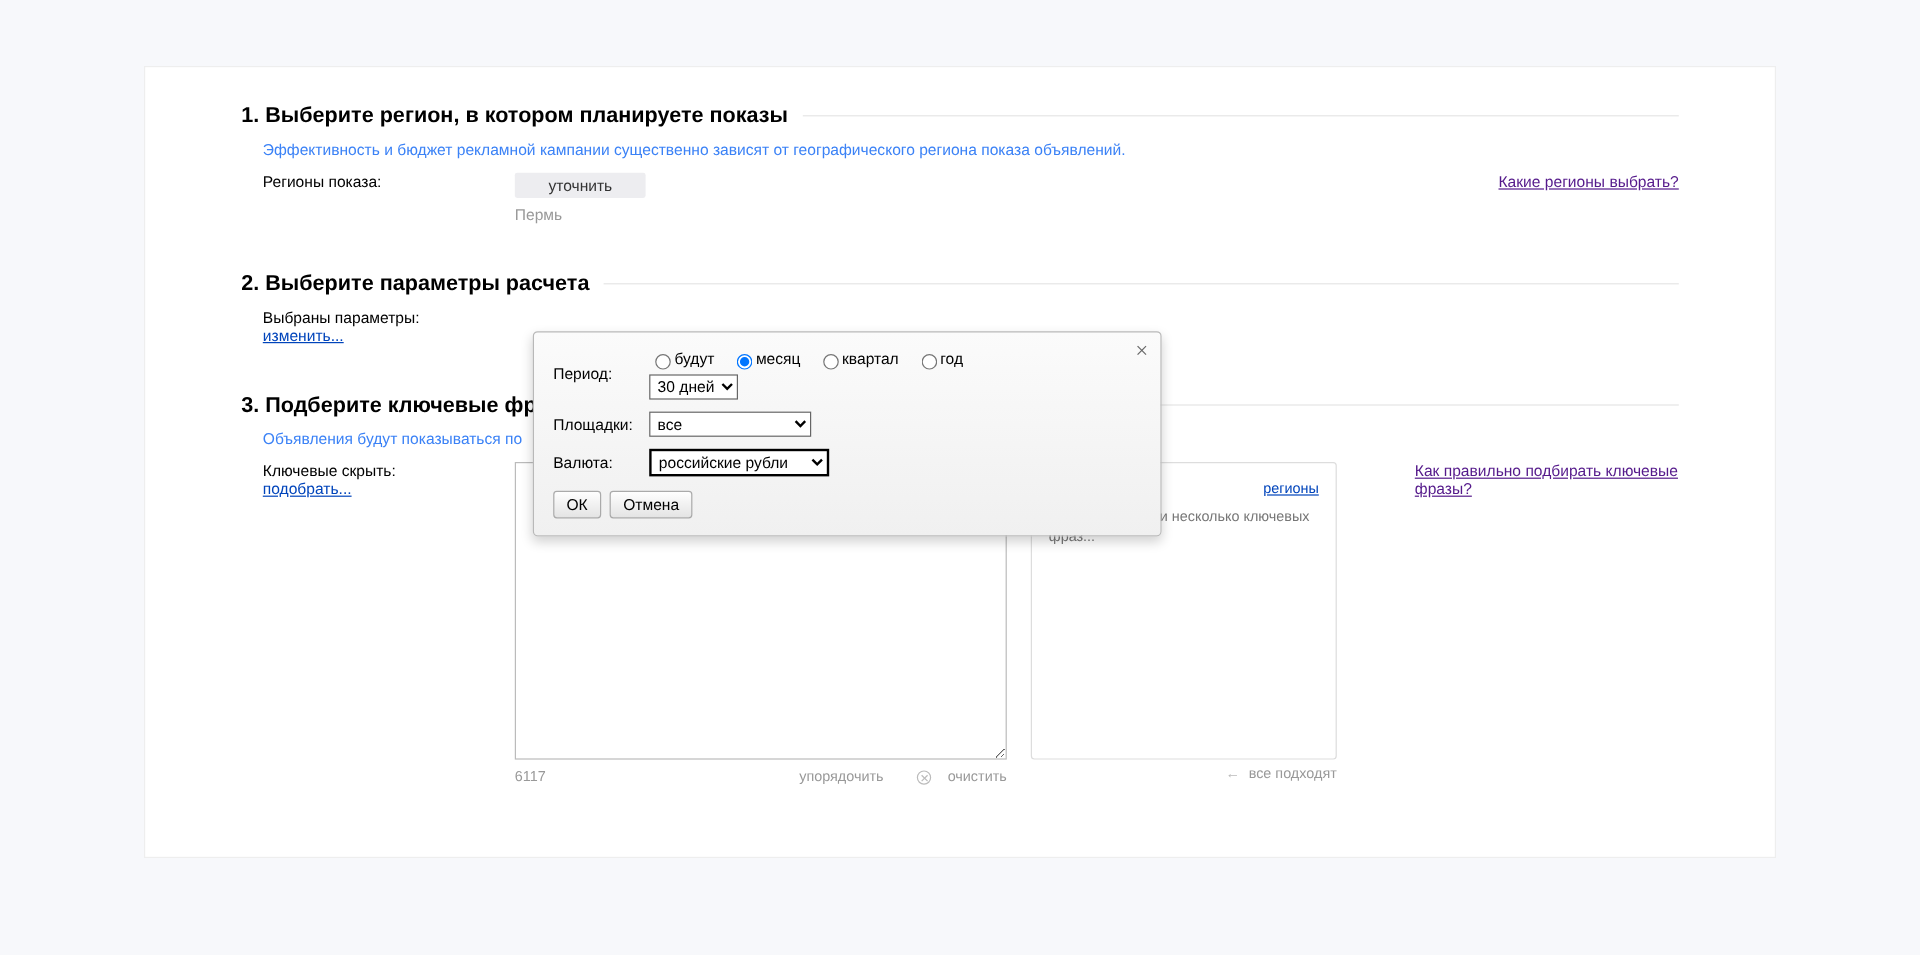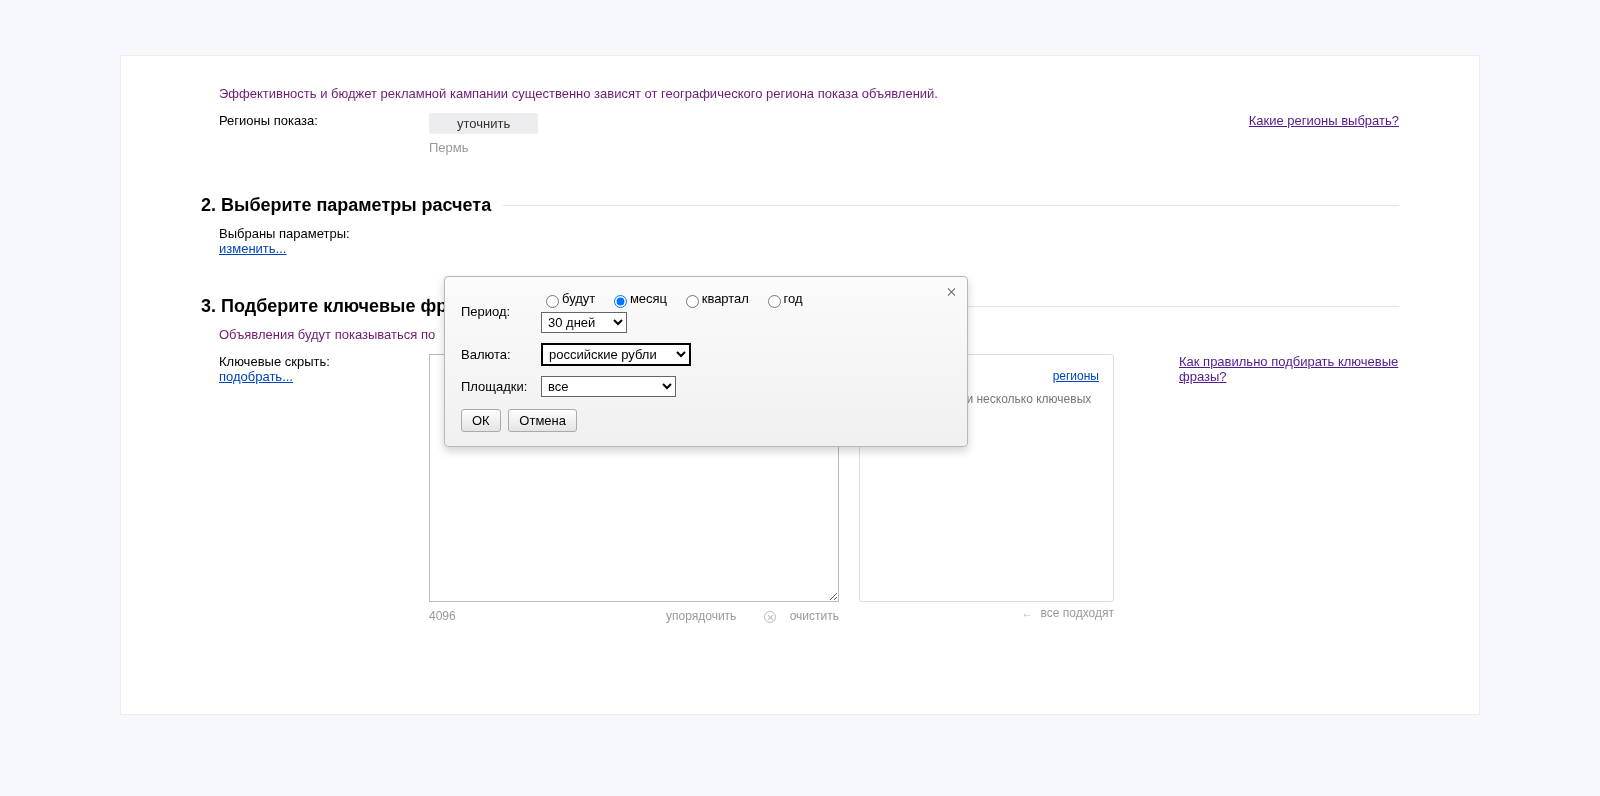--- a/index.html
+++ b/index.html
@@ -31,21 +31,21 @@
       align-items: center;
       margin: 0 0 10px 0;
     }
     .section-heading .rule {
       flex: 1;
       height: 1px;
       background: #e5e5e5;
       margin-left: 12px;
     }
     .section-sub {
-      color: #701a75;
+      color: #3b82f6;
       margin: 0 0 12px 18px;
       font-size: 13px;
     }
     .row { display: flex; align-items: flex-start; margin-left: 18px; }
     .label-col { width: 210px; flex-shrink: 0; font-size: 13px; }
     .value-col { flex: 1; font-size: 13px; }
     .btn-refine {
       background: #ededf0;
       border: none;
       padding: 3px 28px;
@@ -183,20 +183,24 @@
     .params-behind { color:#222; line-height:1.6; }
     .section-help-wrap { position: relative; }
   </style>
 </head>
 <body>
 
 <div class="page-wrap">
   <div class="card">
 
     <div class="section">
+      <h2 class="section-heading">
+        <span>1. Выберите регион, в котором планируете показы</span>
+        <span class="rule"></span>
+      </h2>
       <p class="section-sub">Эффективность и бюджет рекламной кампании существенно зависят от географического региона показа объявлений.</p>
       <div class="row section-help-wrap">
         <div class="label-col">Регионы показа:</div>
         <div class="value-col">
           <button class="btn-refine">уточнить</button>
           <div class="muted">Пермь</div>
         </div>
         <a class="help-link help-link-1">Какие регионы выбрать?</a>
       </div>
     </div>
@@ -226,21 +230,21 @@
       <p class="section-sub">Объявления будут показываться по</p>
       <div class="row section-help-wrap">
         <div class="label-col">
           <div>Ключевые скрыть:</div>
           <span class="link-action">подобрать...</span>
         </div>
         <div class="value-col keyphrases-area">
           <div class="keyphrases-left">
             <textarea class="keyphrases" style=""></textarea>
             <div class="under-textarea">
-              <span>4096</span>
+              <span>6117</span>
               <span class="right-actions">
                 <span>упорядочить</span>
                 <span><span class="x-icon"></span><span>очистить</span></span>
               </span>
             </div>
           </div>
           <div>
             <div class="hints-box">
               <div class="hints-title">Подсказки</div>
               <span class="hints-hide">регионы</span>
@@ -264,44 +268,44 @@
     <div class="dlg-row">
       <div class="dlg-label">Период:</div>
       <div class="dlg-control">
         <div>
           <label><input type="radio" name="period" style=""><span>будут</span></label>
           <label><input type="radio" name="period" checked="" style=""><span>месяц</span></label>
           <label><input type="radio" name="period" style=""><span>квартал</span></label>
           <label><input type="radio" name="period" style=""><span>год</span></label>
         </div>
         <div class="dlg-sel">
-          <select style="width:86px;">
+          <select style="width:74px;">
             <option>30 дней</option>
           </select>
         </div>
+      </div>
+    </div>
+
+    <div class="dlg-row">
+      <div class="dlg-label">Площадки:</div>
+      <div class="dlg-control">
+        <select style="width:135px;">
+          <option>все</option>
+        </select>
       </div>
     </div>
 
     <div class="dlg-row">
       <div class="dlg-label">Валюта:</div>
       <div class="dlg-control">
         <select class="sel-currency" style="width:150px;">
           <option>российские рубли</option>
         </select>
       </div>
     </div>
 
-    <div class="dlg-row">
-      <div class="dlg-label">Площадки:</div>
-      <div class="dlg-control">
-        <select style="width:135px;">
-          <option>все</option>
-        </select>
-      </div>
-    </div>
-
     <div class="dlg-buttons">
       <button>ОК</button>
       <button>Отмена</button>
     </div>
   </div>
 
 </div>
 
 </body></html>

